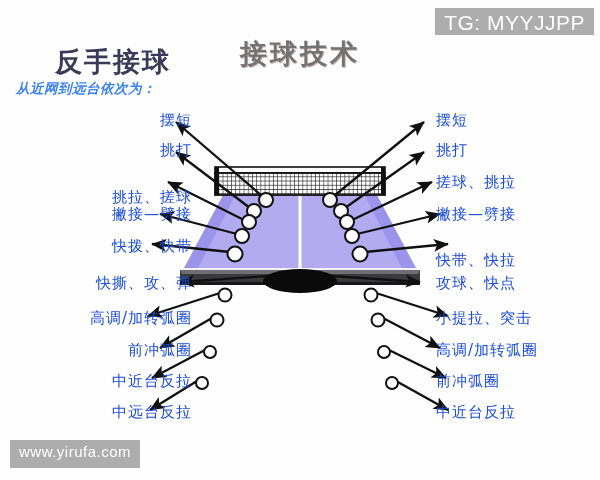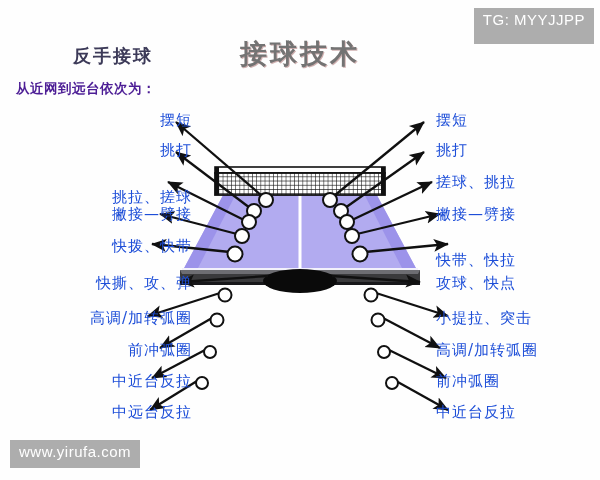--- a/index.html
+++ b/index.html
@@ -10,40 +10,40 @@
     overflow:hidden;position:relative;
   }
   #stage{position:absolute;left:0;top:0;width:600px;height:480px;}
 
   
   .badge{
     position:absolute;background:#adadad;color:#fff;
     font-family:"Liberation Sans",sans-serif;
     letter-spacing:.5px;white-space:nowrap;
   }
-  #tg-badge{right:6px;top:8px;font-size:15px;padding:3px 9px 16px;text-align:right;}
+  #tg-badge{right:6px;top:8px;font-size:21px;padding:3px 9px 0;text-align:right;}
   #wm-badge{left:10px;bottom:12px;font-size:15px;padding:3px 9px 8px;}
 
   
   .hdr{
     position:absolute;text-align:center;white-space:nowrap;
     font-family:"DejaVu Sans","Liberation Sans",sans-serif;
     color:#3c3a58;font-weight:700;
   }
-  #hdr-left{left:18px;top:44px;width:190px;font-size:18px;letter-spacing:2px;}
+  #hdr-left{left:18px;top:44px;width:190px;font-size:27px;letter-spacing:2px;}
   #hdr-right{left:400px;top:44px;width:190px;font-size:22px;letter-spacing:2px;}
   #title-center{
     position:absolute;left:215px;top:36px;width:170px;text-align:center;
     font-size:27px;font-weight:700;color:#737373;letter-spacing:3px;
     white-space:nowrap;
     text-shadow:1px 1px 0 rgba(120,30,30,.35);
   }
   .sub{
     position:absolute;white-space:nowrap;font-size:13.5px;font-weight:700;
-    color:#4c1d95;letter-spacing:.5px;
+    color:#3b82f6;font-style:italic;letter-spacing:.5px;
   }
   #sub-left{left:16px;top:80px;}
   #sub-right{left:416px;top:80px;}
 
   
   .col{position:absolute;top:0;}
   #col-left{left:0;width:200px;}
   #col-right{left:400px;width:200px;}
   .lbl{
     position:absolute;white-space:nowrap;font-size:15px;

